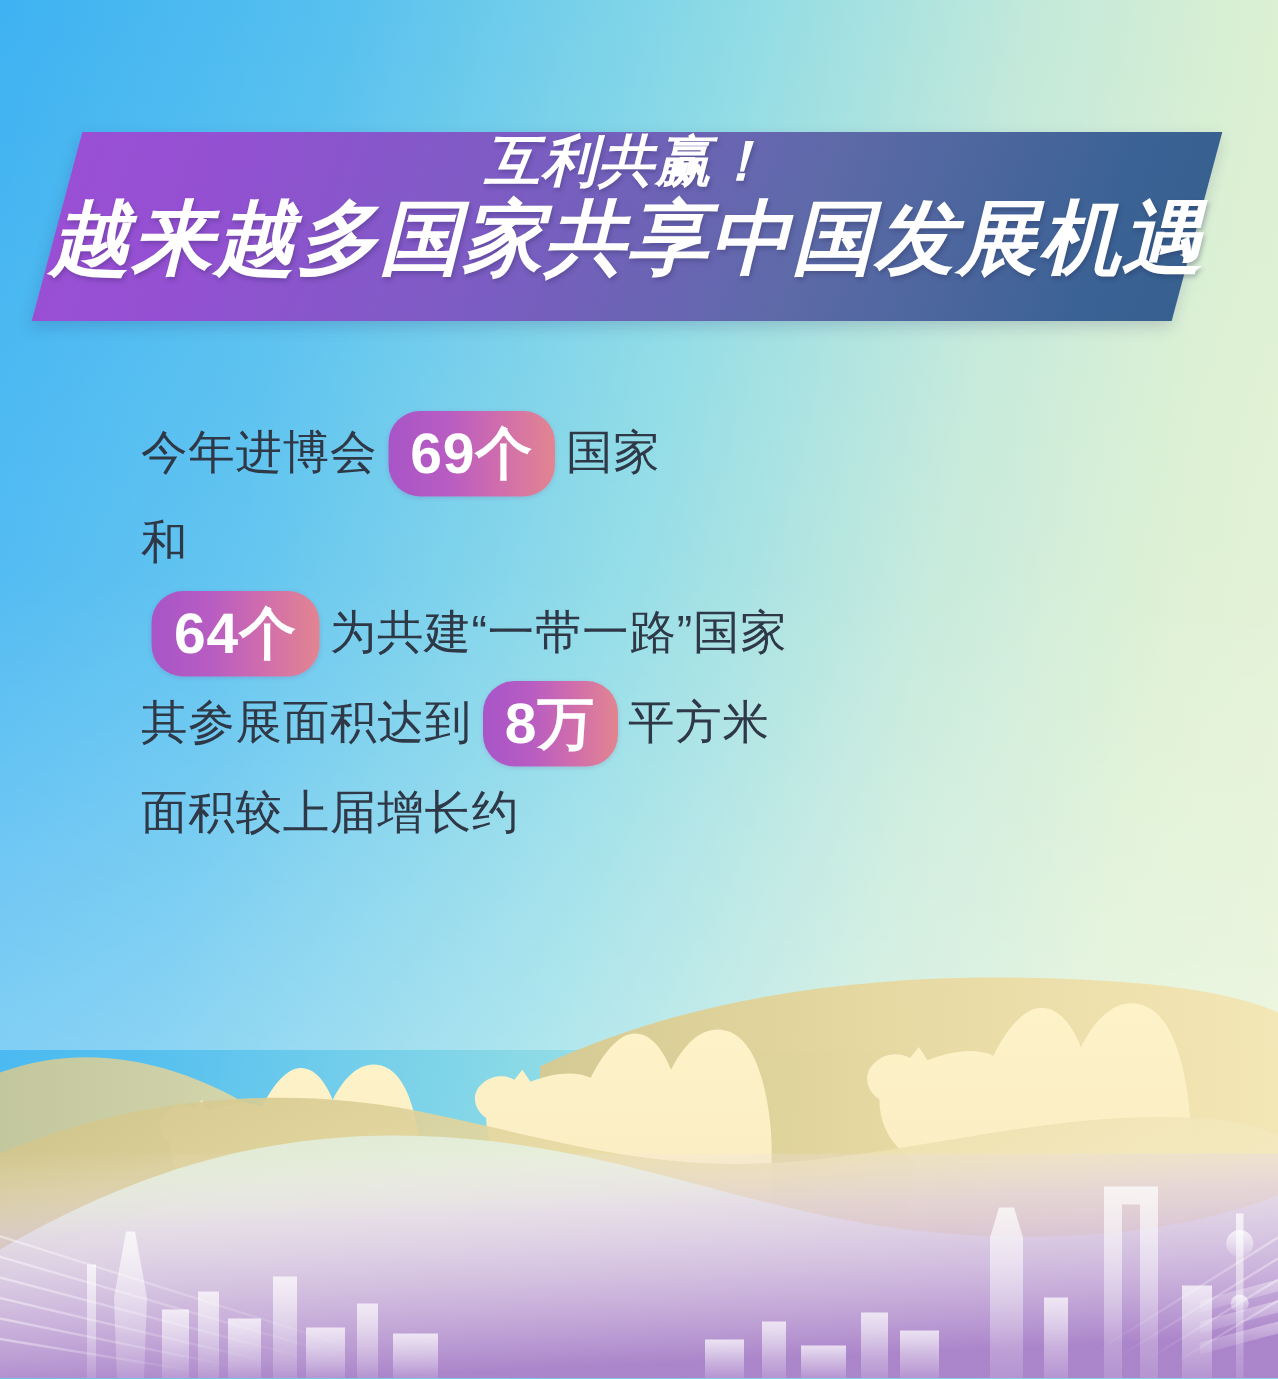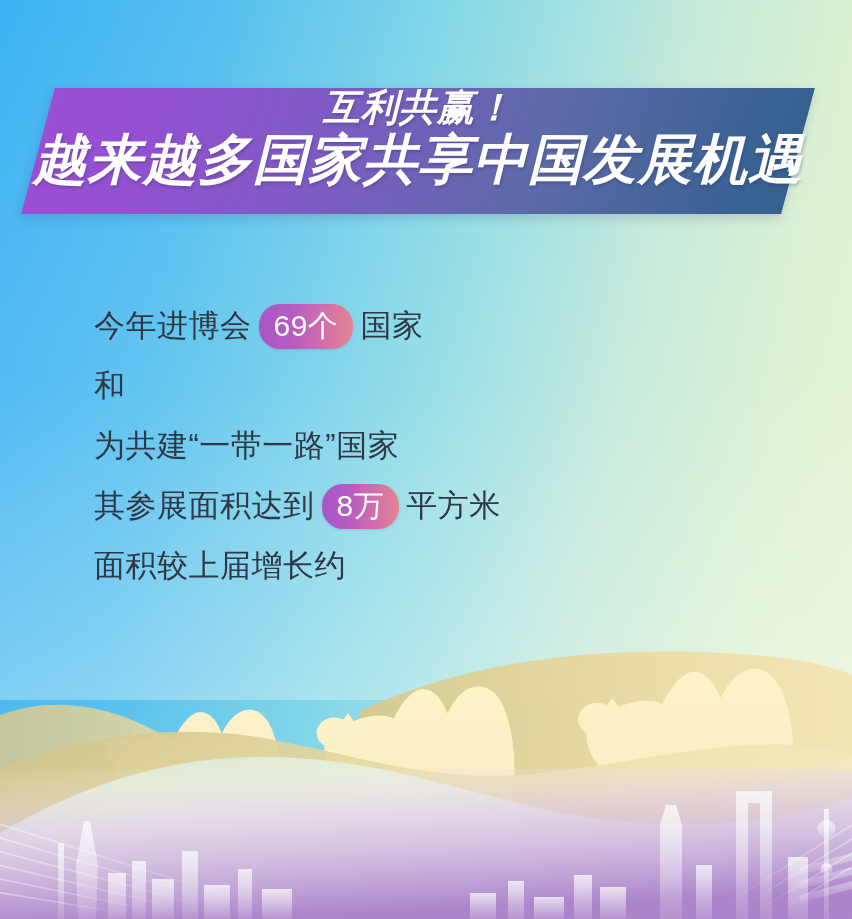--- a/index.html
+++ b/index.html
@@ -34,31 +34,31 @@
   .t-line1,.t-line2{
     color:#fff;font-weight:bold;font-style:italic;
     letter-spacing:1px;white-space:nowrap;line-height:1.06;
     text-shadow:1px 2px 3px rgba(30,30,70,.25);
   }
   .t-line1{font-size:37px;margin-bottom:4px;}
   .t-line2{font-size:54px;}
 
   
   .body-text{
-    position:absolute;left:94px;top:296px;width:700px;
+    position:absolute;left:94px;top:272px;width:700px;
   }
   .line{
     display:flex;align-items:center;height:60px;
     font-size:31px;color:#2f3846;white-space:nowrap;letter-spacing:.5px;
   }
   .txt{display:inline-block;}
   .pill{
     display:inline-flex;align-items:center;justify-content:center;
-    height:45px;padding:0 15px;margin:0 7px;border-radius:21px;
-    color:#ffffff;font-size:30px;font-weight:400;letter-spacing:.5px;
+    height:57px;padding:0 15px;margin:0 7px;border-radius:21px;
+    color:#ffffff;font-size:38px;font-weight:700;letter-spacing:.5px;
     background:linear-gradient(90deg,#a855c8 0%,#b75cc2 35%,#cf6cae 65%,#e28590 100%);
     box-shadow:0 1px 3px rgba(120,60,140,.18);
   }
 
   
   .scene{position:absolute;left:0;bottom:0;width:852px;height:300px;}
   .scene svg{display:block;width:852px;height:300px;}
 
   
   .city{position:absolute;left:0;bottom:0;width:852px;height:150px;}
@@ -219,20 +219,21 @@
   <div class="body-text" id="lines-host">
       <div class="line">
         <span class="txt">今年进博会</span>
         <span class="pill">69个</span>
         <span class="txt">国家</span>
       </div>
       <div class="line">
         <span class="txt">和</span>
       </div>
       <div class="line">
+        <span class="pill">64个</span>
         <span class="txt">为共建“一带一路”国家</span>
       </div>
       <div class="line">
         <span class="txt">其参展面积达到</span>
         <span class="pill">8万</span>
         <span class="txt">平方米</span>
       </div>
       <div class="line">
         <span class="txt">面积较上届增长约</span>
       </div>

